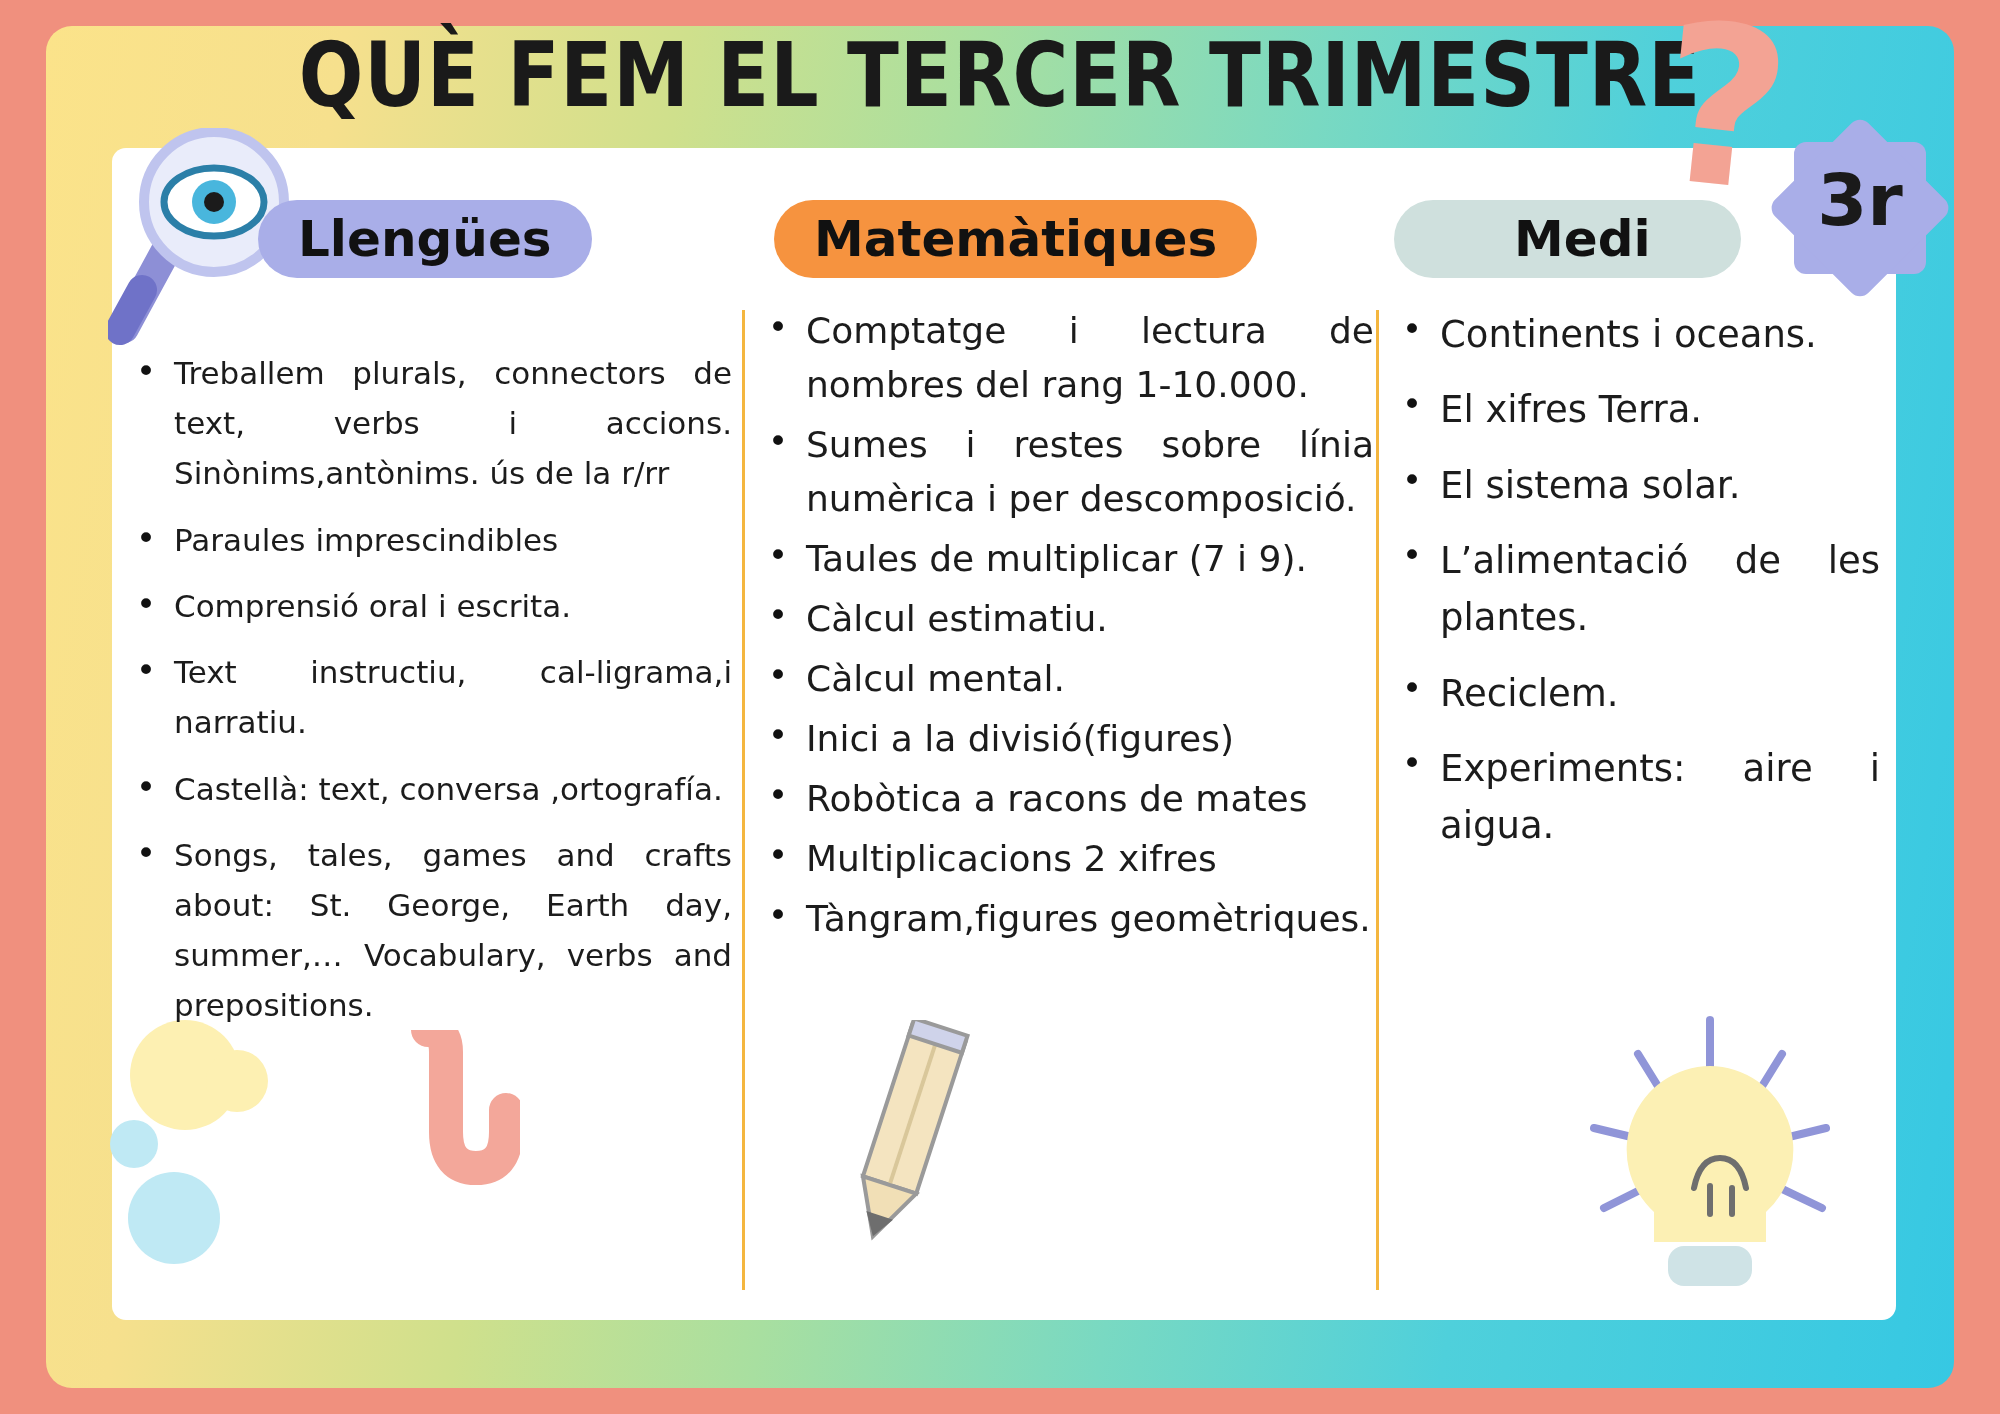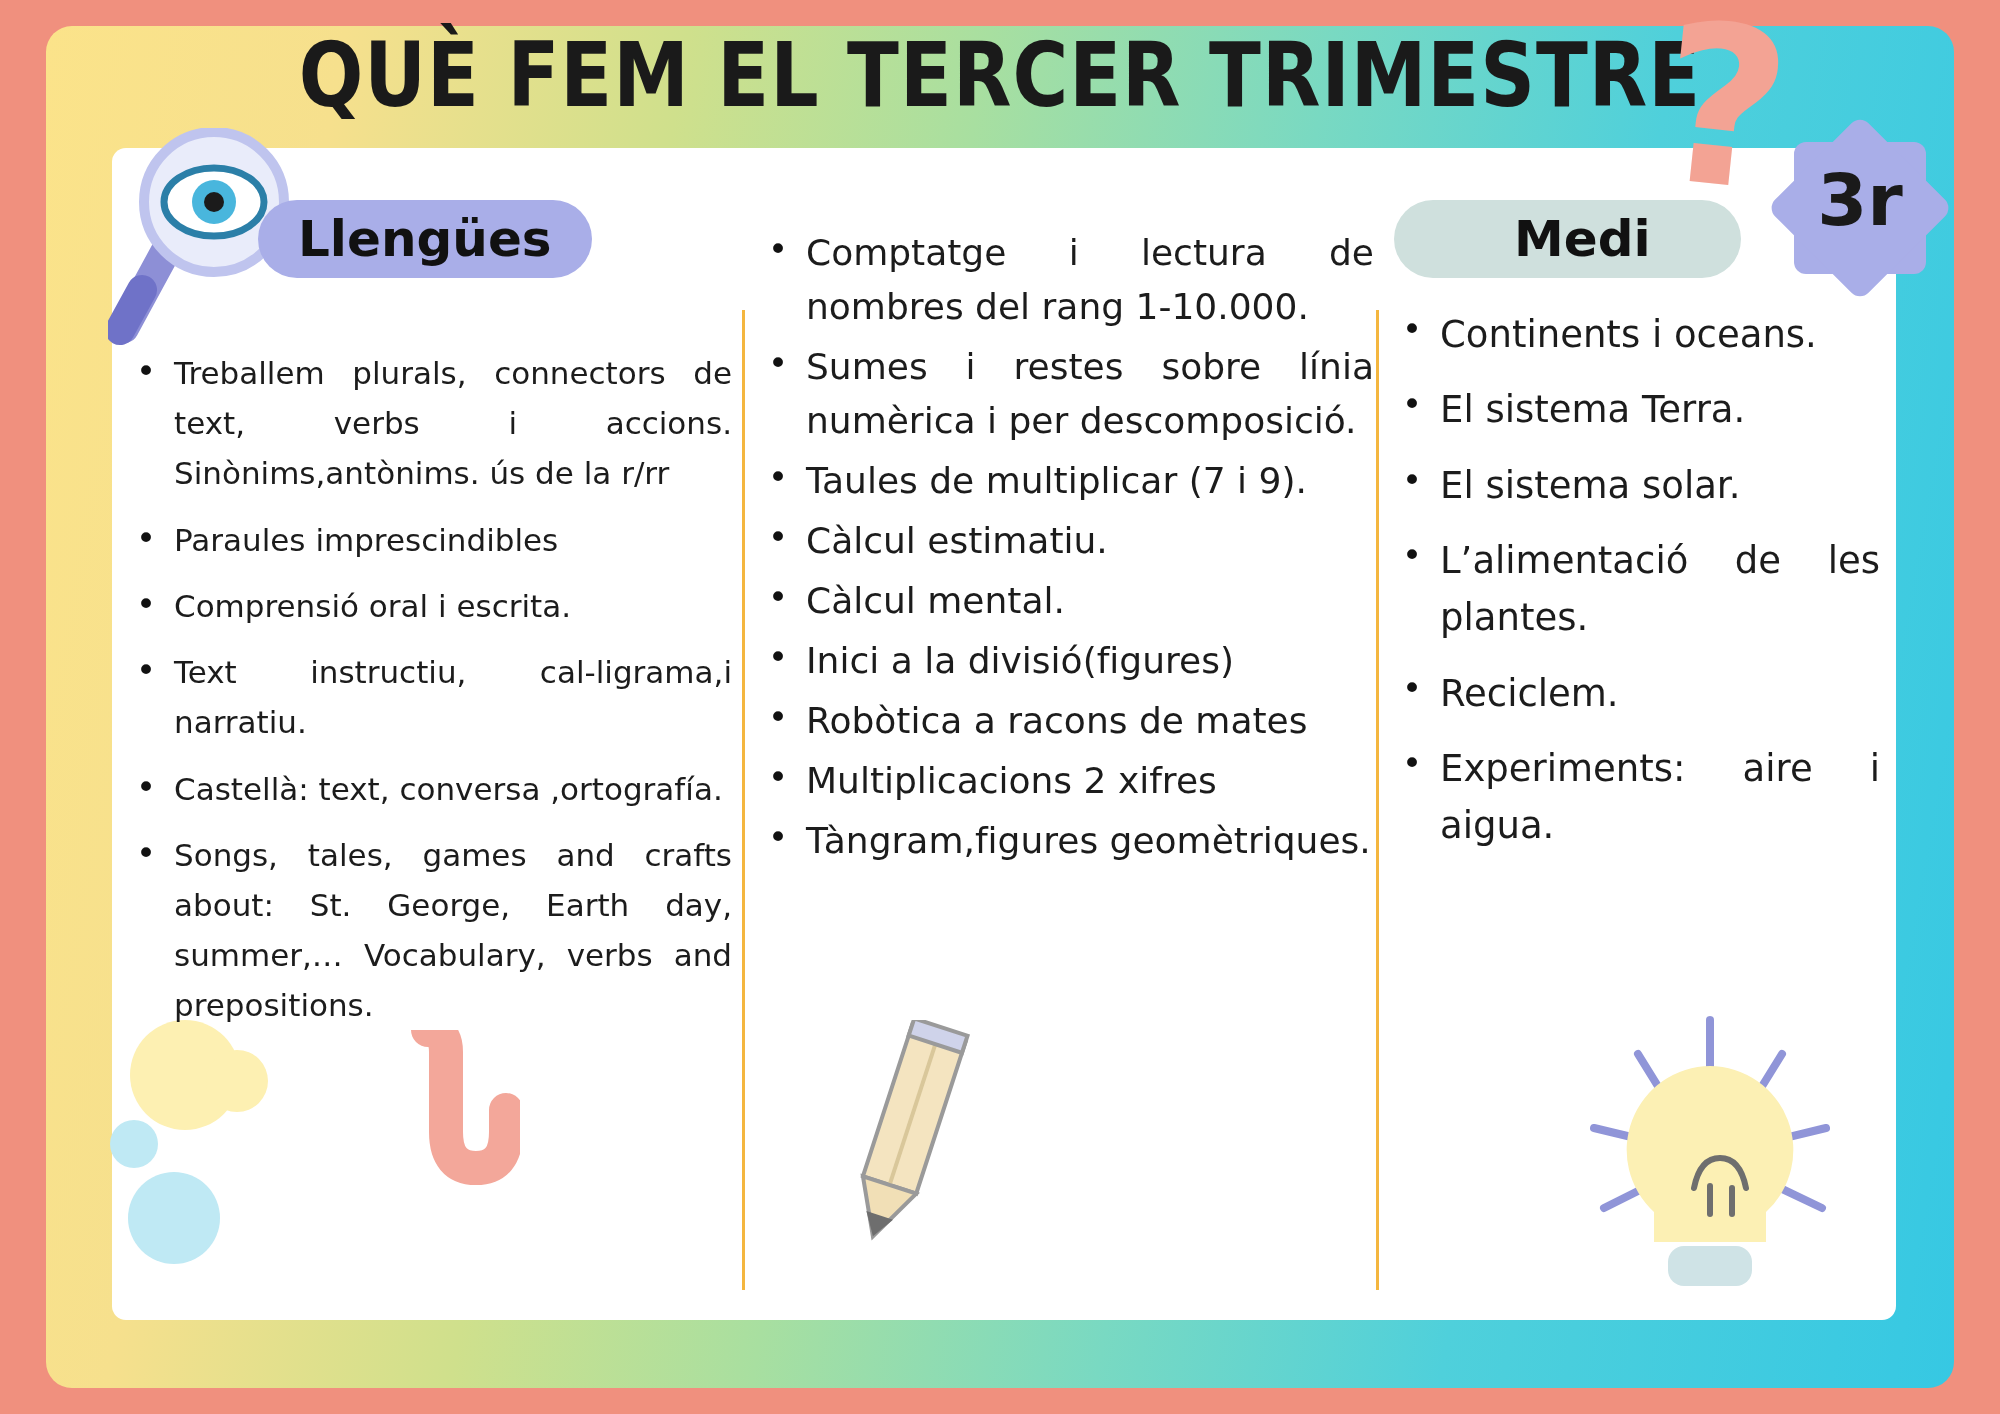--- a/index.html
+++ b/index.html
@@ -309,38 +309,39 @@
       <li>Treballem plurals, connectors de text, verbs i accions. Sinònims,antònims. ús de la r/rr</li>
       <li>Paraules imprescindibles</li>
       <li>Comprensió oral i escrita.</li>
       <li>Text instructiu, cal-ligrama,i narratiu.</li>
       <li>Castellà: text, conversa ,ortografía.</li>
       <li>Songs, tales, games and crafts about: St. George, Earth day, summer,… Vocabulary, verbs and prepositions.</li>
     </ul>
   </div>
 
   <div class="col col-2">
+    <span class="pill pill-mates">Matemàtiques</span>
     <ul class="items">
       <li>Comptatge i lectura de nombres del rang 1-10.000.</li>
       <li>Sumes i restes sobre línia numèrica i per descomposició.</li>
       <li>Taules de multiplicar (7 i 9).</li>
       <li>Càlcul estimatiu.</li>
       <li>Càlcul mental.</li>
       <li>Inici a la divisió(figures)</li>
       <li>Robòtica a racons de mates</li>
       <li>Multiplicacions 2 xifres</li>
       <li>Tàngram,figures geomètriques.</li>
     </ul>
   </div>
 
   <div class="col col-3">
     <span class="pill pill-medi">Medi</span>
     <ul class="items">
       <li>Continents i oceans.</li>
-      <li>El sistema Terra.</li>
+      <li>El xifres Terra.</li>
       <li>El sistema solar.</li>
       <li>L’alimentació de les plantes.</li>
       <li>Reciclem.</li>
       <li>Experiments: aire i aigua.</li>
     </ul>
   </div>
 
   <div class="pencil">
     <svg width="220" height="240" viewBox="0 0 220 240">
       <g transform="rotate(18 110 120)">

